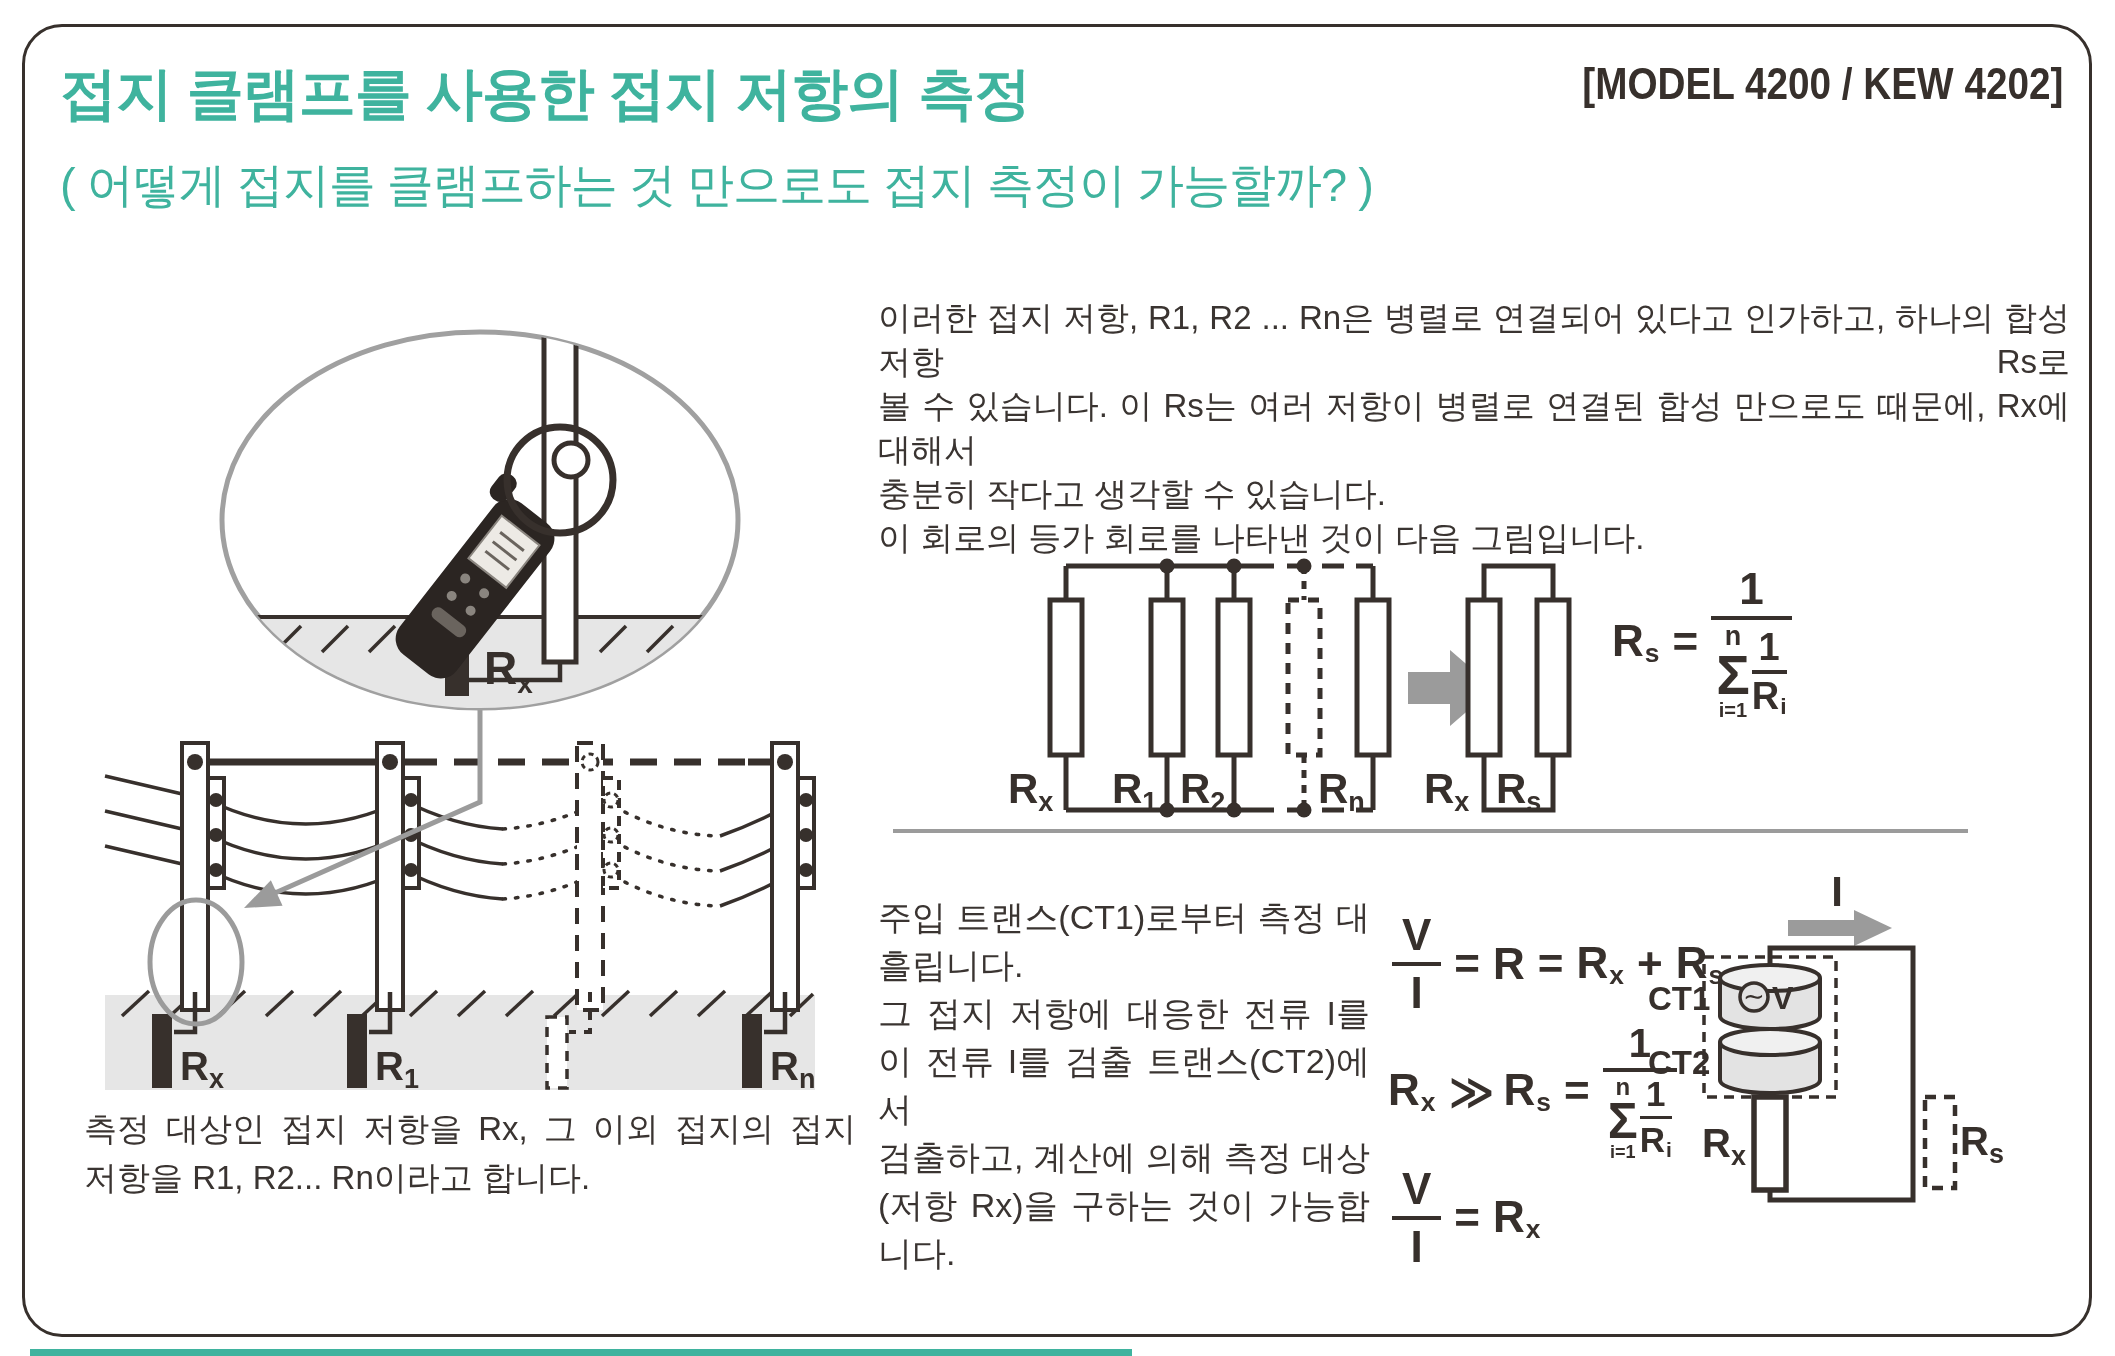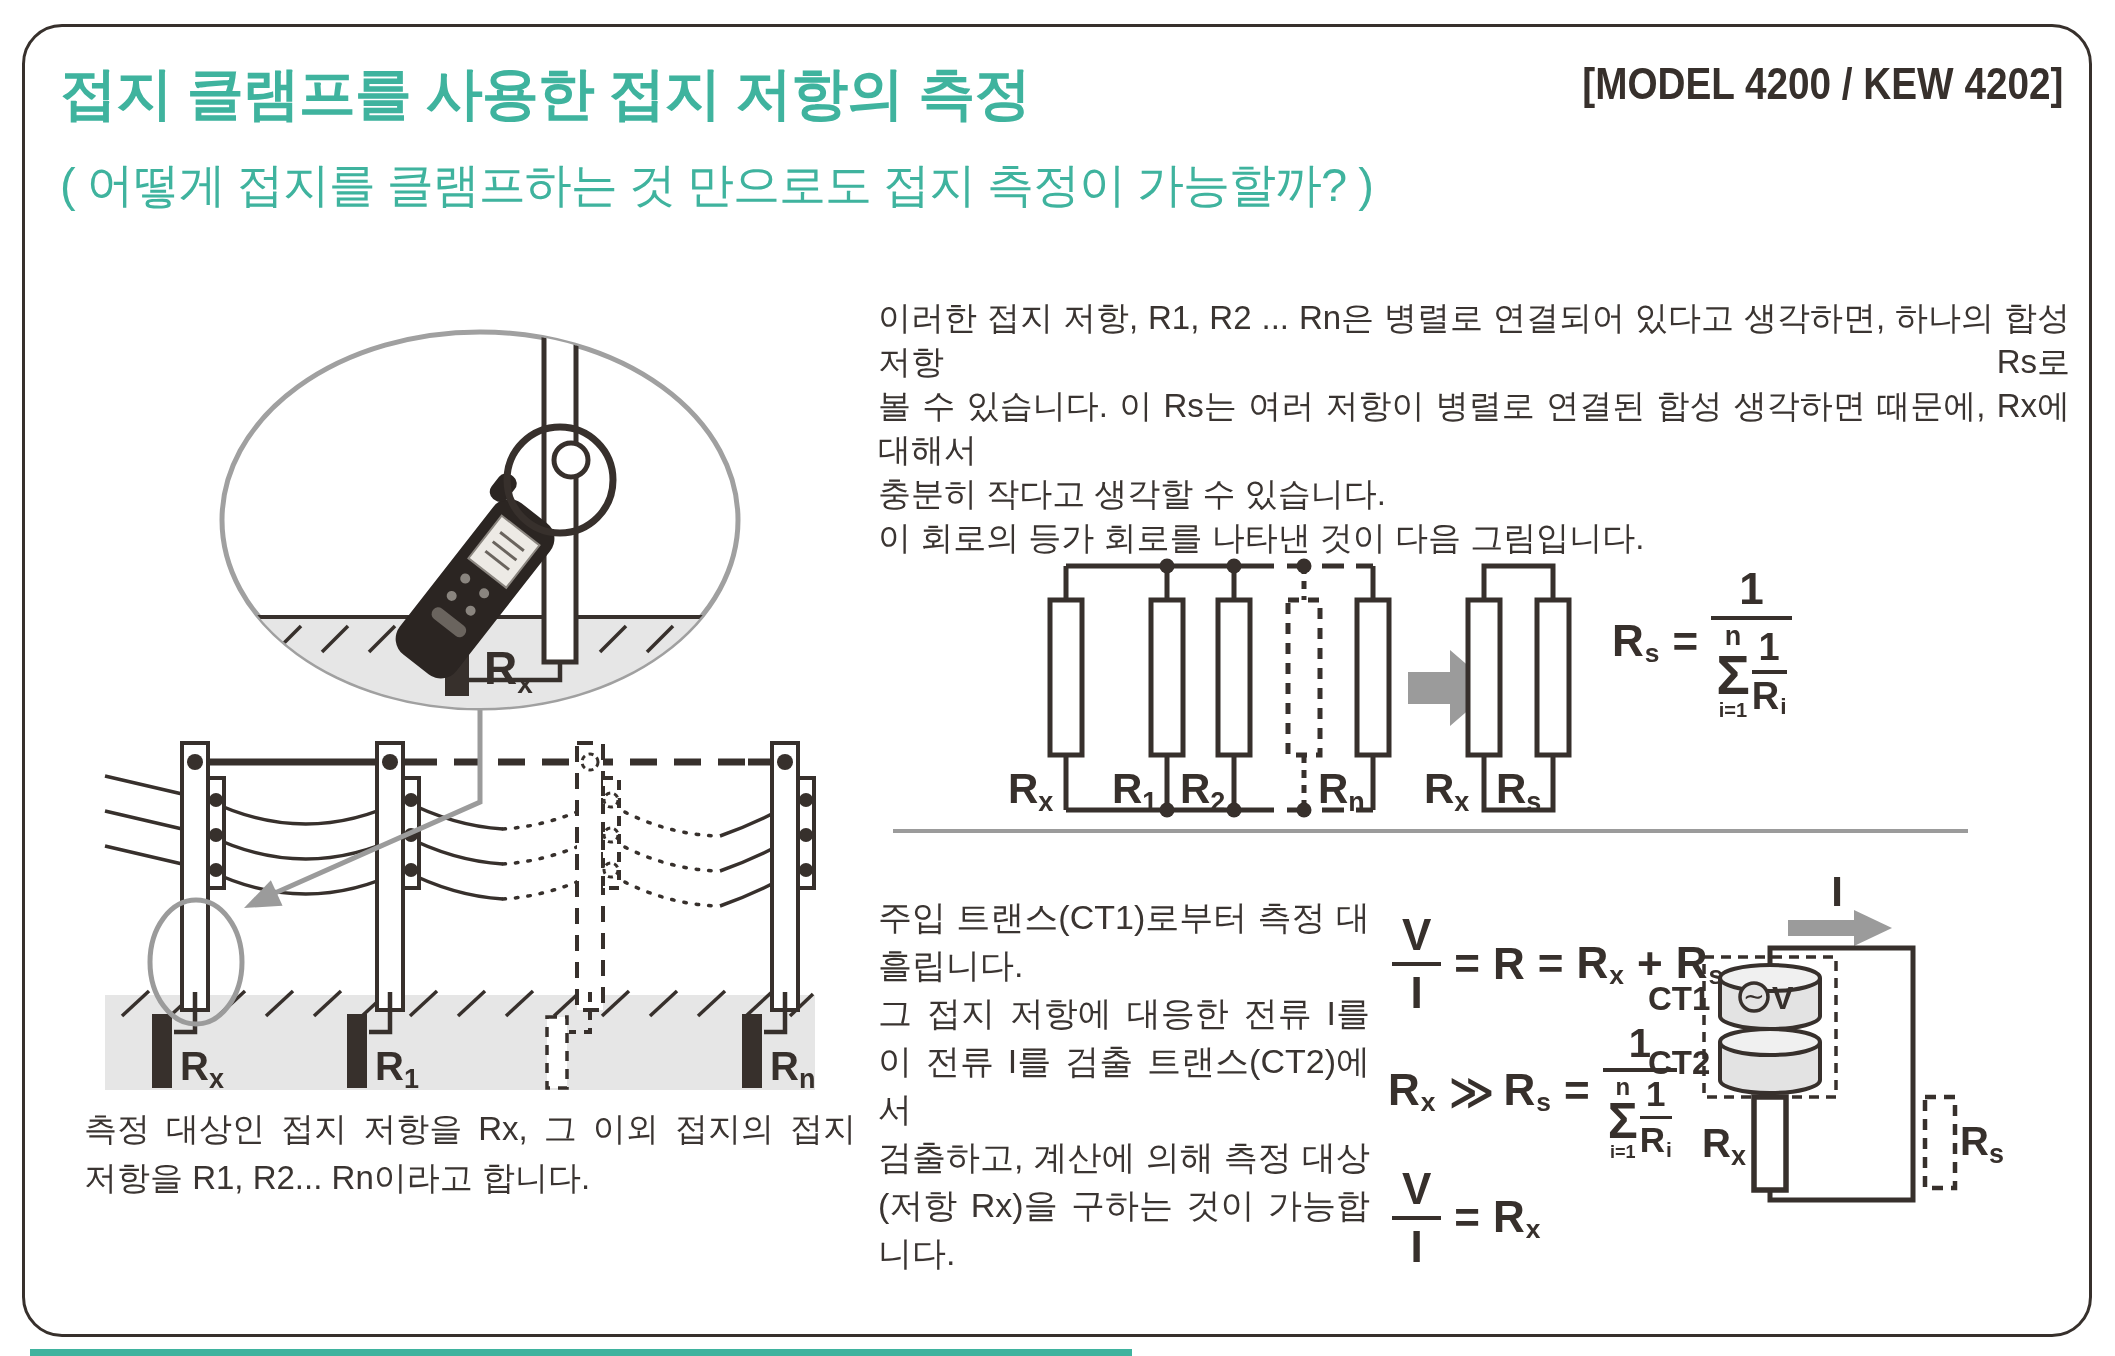--- a/index.html
+++ b/index.html
@@ -63,22 +63,22 @@
 </head>
 <body>
 
 <div class="page">
   <div class="frame"></div>
   <div class="title">접지 클램프를 사용한 접지 저항의 측정</div>
   <div class="subtitle">( 어떻게 접지를 클램프하는 것 만으로도 접지 측정이 가능할까? )</div>
   <div class="model">[MODEL 4200 / KEW 4202]</div>
 
   <div class="para intro">
-    <div class="ln jl">이러한 접지 저항, R1, R2 ... Rn은 병렬로 연결되어 있다고 생각하면, 하나의 합성 저항 Rs로</div>
-    <div class="ln jl">볼 수 있습니다. 이 Rs는 여러 저항이 병렬로 연결된 합성 생각하면 때문에, Rx에 대해서</div>
+    <div class="ln jl">이러한 접지 저항, R1, R2 ... Rn은 병렬로 연결되어 있다고 인가하고, 하나의 합성 저항 Rs로</div>
+    <div class="ln jl">볼 수 있습니다. 이 Rs는 여러 저항이 병렬로 연결된 합성 만으로도 때문에, Rx에 대해서</div>
     <div class="ln">충분히 작다고 생각할 수 있습니다.</div>
     <div class="ln">이 회로의 등가 회로를 나타낸 것이 다음 그림입니다.</div>
   </div>
 
   <svg class="svg-left" width="800" height="770" viewBox="0 0 800 770">
     <g>
       <rect x="45" y="665" width="710" height="95" fill="var(--ground)"></rect>
       <g stroke="var(--ink)" stroke-width="3.5">
         <line x1="62" y1="686" x2="89" y2="661"></line>
           <line x1="110" y1="686" x2="137" y2="661"></line>

